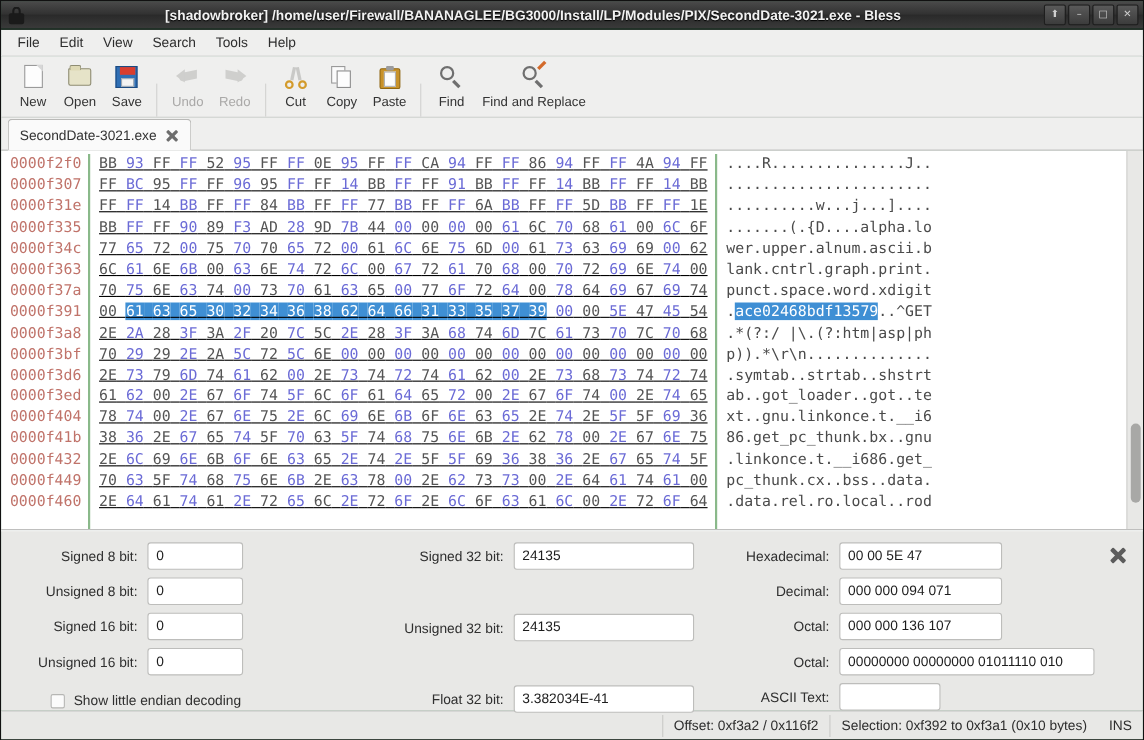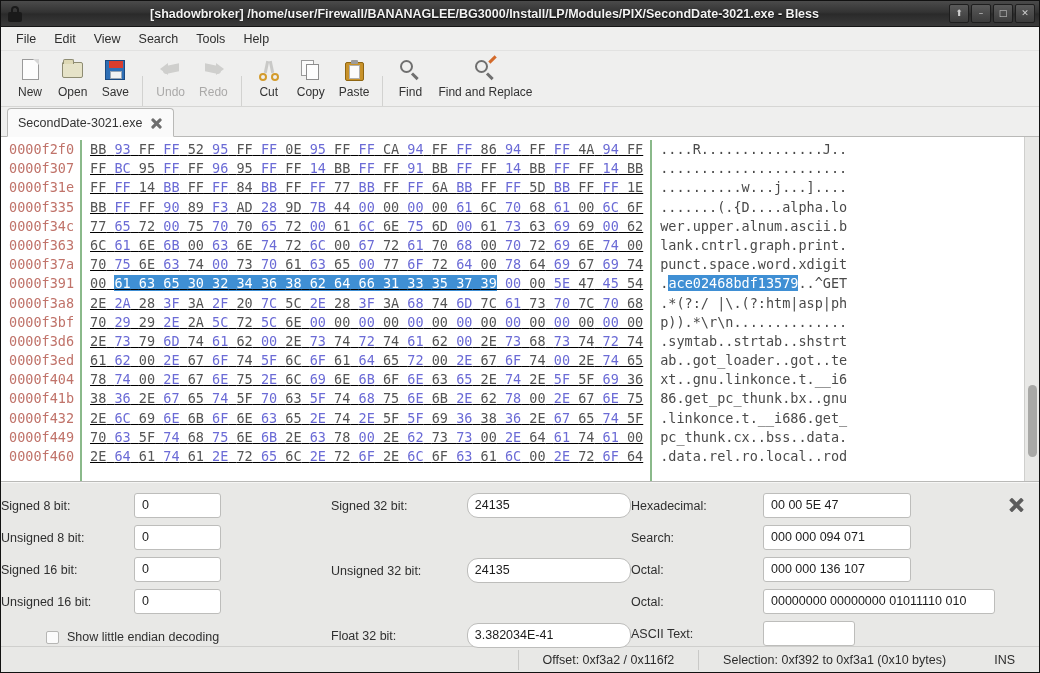--- a/index.html
+++ b/index.html
@@ -244,39 +244,39 @@
     border-top: 1px solid #f6f6f5;
   }
   .dgrid { display: flex; }
   .dcol { display: flex; flex-direction: column; gap: 7px; }
   .dcol.c1 { width: 330px; padding-left: 0; }
   .dcol.c2 { width: 300px; gap: 40px; }
   .dcol.c3 { width: 400px; }
   .drow { display: flex; align-items: center; }
   .dlabel {
     font-size: 12.5px; color: #2f2f2f;
-    padding-right: 9px;
+    text-align: right; padding-right: 9px;
   }
   .c1 .dlabel { width: 133px; }
   .c2 .dlabel { width: 140px; }
   .c3 .dlabel { width: 132px; }
   .dinput {
     background: #ffffff;
     border: 1px solid #bdbdbb;
     border-radius: 3px;
     height: 25px;
     font-family: "Liberation Sans", sans-serif;
     font-size: 12.5px;
     color: #1c1c1c;
     padding: 0 7px;
     line-height: 23px;
     overflow: hidden; white-space: nowrap;
   }
   .w-sm { width: 87px; }
-  .w-md { width: 169px; border-radius: 11px; }
+  .w-md { width: 169px; }
   .w-lg { width: 196px; }
   .w-xl { width: 148px; }
   .w-bin { width: 232px; }
   .w-ascii { width: 92px; }
   .checkrow { display: flex; align-items: center; gap: 8px; margin-top: 9px; }
   .c1 .checkrow { padding-left: 45px; }
   .c2 .checkrow { padding-left: 55px; }
   .cbox {
     width: 13px; height: 13px; background: #fbfbfb;
     border: 1px solid #b6b6b4; border-radius: 2px;
@@ -295,21 +295,21 @@
   
   .statusbar {
     height: 26px; background: #e8e8e6;
     flex: 0 0 auto;
     display: flex; align-items: center;
     border-top: 1px solid #cfcfcd;
     font-size: 12.5px; color: #2d2d2d;
     padding-left: 6px;
   }
   .sb-spacer { flex: 1 1 auto; }
-  .sb-cell { padding: 0 24px; border-left: 1px solid #c9c9c7; line-height: 20px; white-space: nowrap; }
+  .sb-cell { padding: 0 10px; border-left: 1px solid #c9c9c7; line-height: 20px; white-space: nowrap; }
   .sb-cell.nb { border-left: none; }
 </style>
 </head>
 <body>
 
 <div class="window">
 
   <div class="titlebar">
     <span class="lock">
       <span class="shackle"></span>
@@ -498,21 +498,21 @@
             <span class="cbox"></span>
             <span class="clabel">Show unsigned as hexadecimal</span>
           </div>
         </div>
       <div class="dcol c3" id="dec-right">
           <div class="drow">
             <div class="dlabel">Hexadecimal:</div>
             <div class="dinput w-xl">00 00 5E 47</div>
           </div>
           <div class="drow">
-            <div class="dlabel">Search:</div>
+            <div class="dlabel">Decimal:</div>
             <div class="dinput w-xl">000 000 094 071</div>
           </div>
           <div class="drow">
             <div class="dlabel">Octal:</div>
             <div class="dinput w-xl">000 000 136 107</div>
           </div>
           <div class="drow">
             <div class="dlabel">Octal:</div>
             <div class="dinput w-bin">00000000 00000000 01011110 010</div>
           </div>

